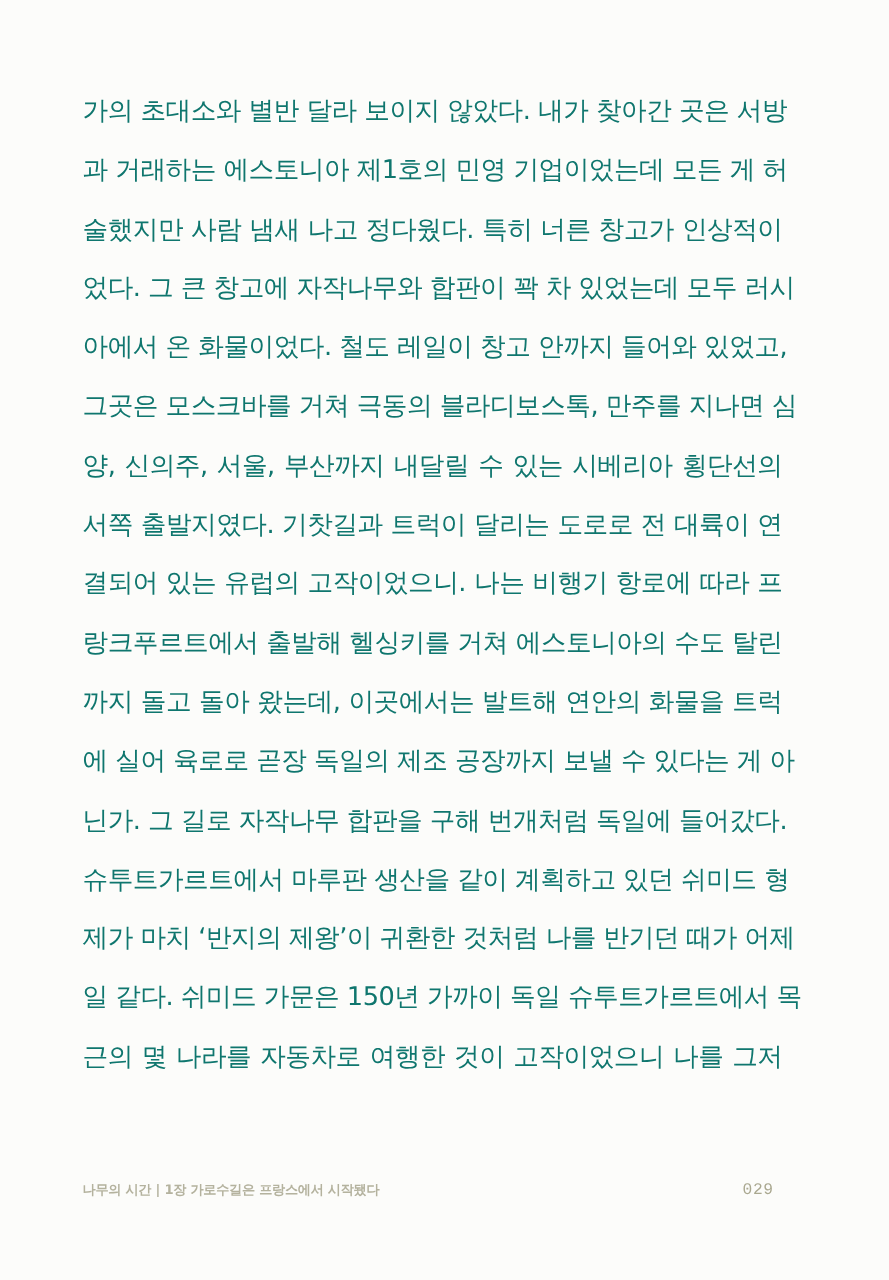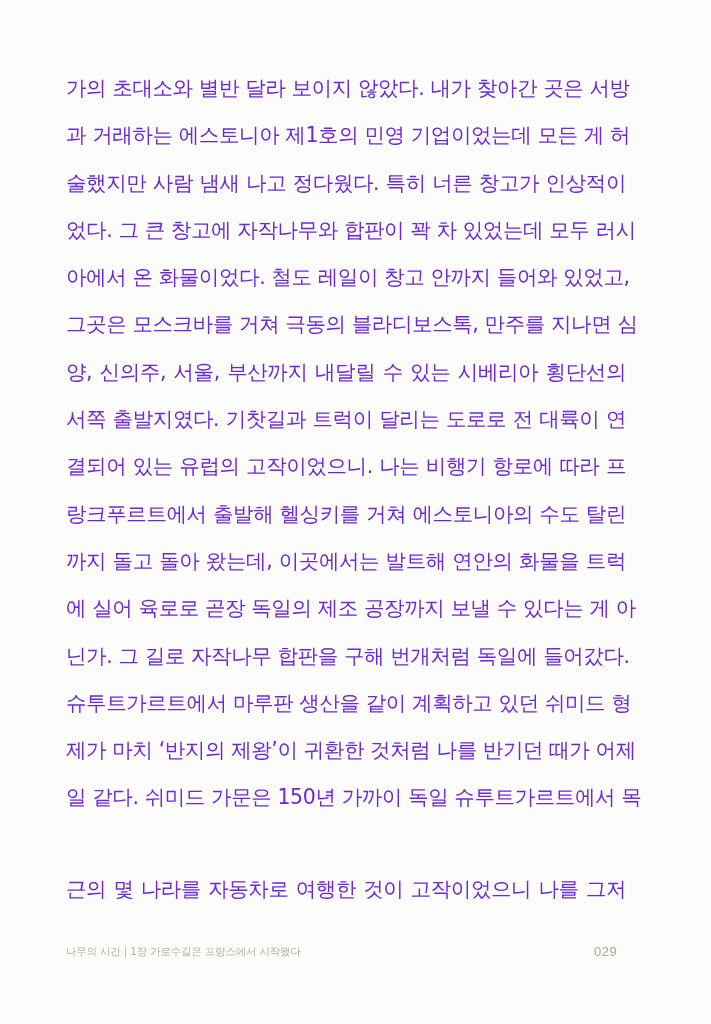--- a/index.html
+++ b/index.html
@@ -26,44 +26,44 @@
       top: 70px;
       width: 560px;
       margin: 0;
       padding: 0;
     }
     .line {
       display: block;
       height: 47.3px;
       line-height: 36px;
       font-size: 20.5px;
-      color: #6d28d9;
+      color: #0f766e;
       white-space: nowrap;
       letter-spacing: -0.4px;
       text-align: justify;
       text-align-last: justify;
     }
     .line.last {
       text-align-last: justify;
-      margin-top: 44px;
     }
     .footer-running {
       position: absolute;
       left: 66px;
       top: 945px;
       font-size: 10.5px;
       color: #b4b29e;
       letter-spacing: -0.2px;
       white-space: nowrap;
+      font-weight: bold;
     }
     .footer-page {
       position: absolute;
       left: 594px;
       top: 944px;
-      font-family: Liberation Sans, sans-serif;
+      font-family: Liberation Mono, monospace;
       font-size: 13px;
       color: #aaa890;
       letter-spacing: 0.5px;
     }
   </style>
 </head>
 <body>
 
 <div class="page">
   <div class="body-text">

